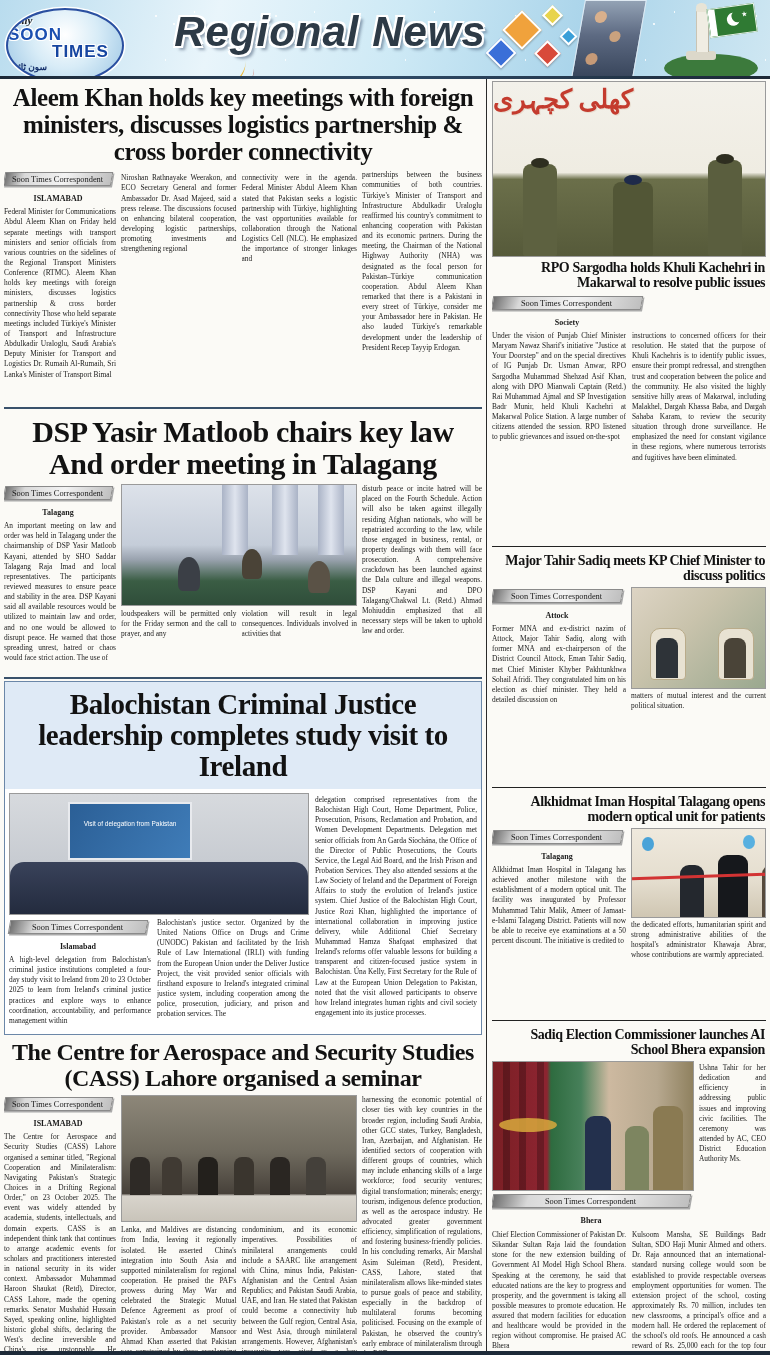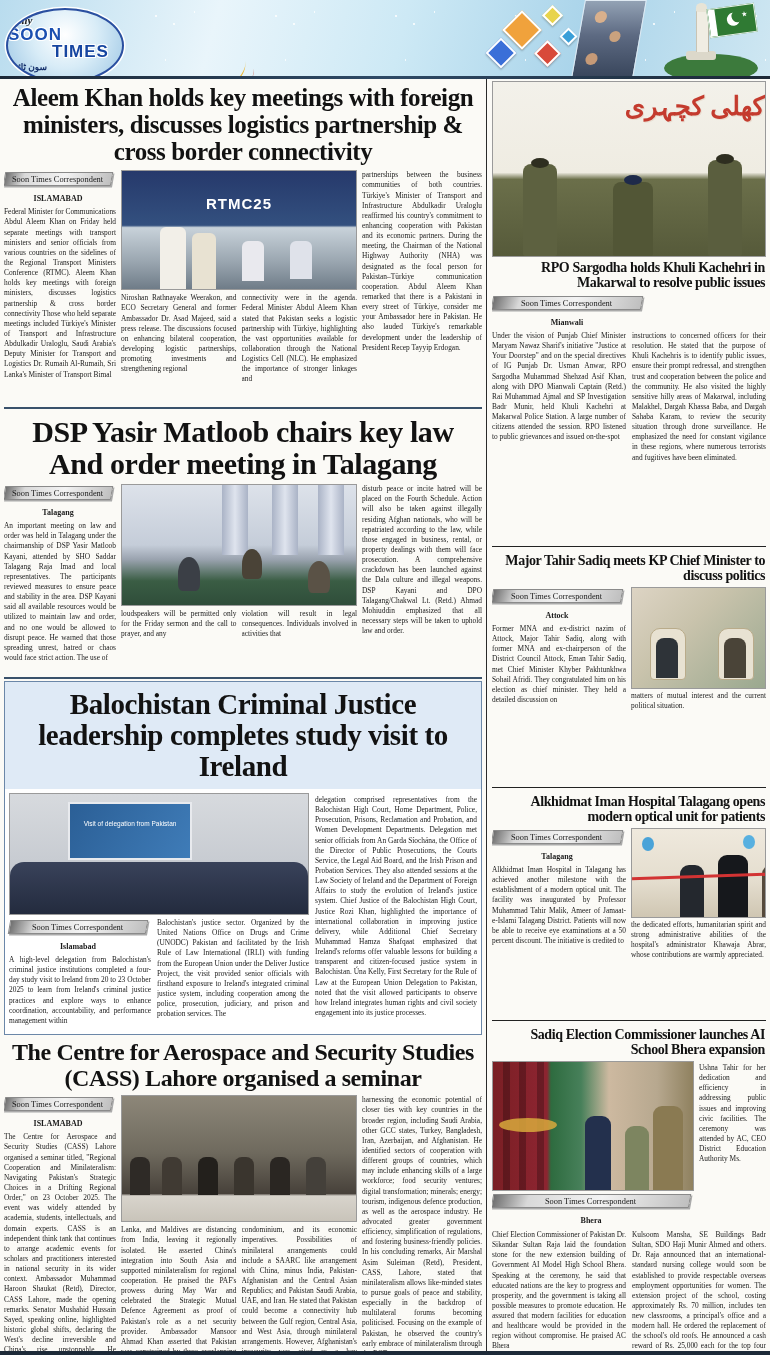--- a/index.html
+++ b/index.html
@@ -124,21 +124,21 @@
   .b-screen{position:absolute;left:58px;top:8px;width:124px;height:58px;background:linear-gradient(120deg,#2b5f96,#3f7cb8);
     border:2px solid #e8eaee;color:#fff;font-size:6.5px;text-align:center;padding-top:16px;box-sizing:border-box;
     font-family:"Liberation Sans",sans-serif;}
   .b-crowdbar{position:absolute;left:0;right:0;bottom:0;height:52px;
     background:linear-gradient(180deg,#39425a 0%,#232b3e 100%);border-radius:14px 14px 0 0;}
   .ph-cass{height:125px;background:linear-gradient(180deg,#8d8779 0%,#6f6a5e 45%,#47413a 78%,#d8d4cc 80%,#c9c4ba 100%);}
   .cass-fig{position:absolute;bottom:26px;width:20px;height:38px;border-radius:8px 8px 0 0;background:#2e2a26;}
   .cf2{left:40px;background:#403a33;} .cf3{left:76px;background:#23201c;} .cf4{left:112px;background:#3a352e;}
   .cf5{left:148px;background:#2a2622;} .cf6{left:184px;background:#44403a;}
   .ph-rpo{height:174px;background:linear-gradient(180deg,#f3f1ea 0%,#efece2 52%,#6b6f4a 56%,#565a3a 100%);}
-  .rpo-banner{position:absolute;left:0;right:0;top:9px;text-align:right;color:#c43b2e;font-weight:bold;
+  .rpo-banner{position:absolute;left:0;right:0;top:2px;text-align:left;color:#c43b2e;font-weight:bold;
     font-size:26px;direction:rtl;text-shadow:1px 1px 0 #e8ddd0;}
   .cop{position:absolute;border-radius:8px 8px 2px 2px;background:#5d6140;}
   .cp1{left:30px;bottom:0;width:34px;height:92px;}
   .cp2{left:120px;bottom:0;width:40px;height:74px;background:#525636;}
   .cp3{left:215px;bottom:0;width:34px;height:96px;background:#5a5e3e;}
   .beret{position:absolute;border-radius:50%;background:#2e2e20;width:18px;height:10px;}
   .bt1{left:38px;bottom:88px;} .bt2{left:131px;bottom:71px;background:#1e2a4a;} .bt3{left:223px;bottom:92px;}
   .ph-tahir{height:100px;background:linear-gradient(135deg,#ddd4c4 0%,#c9c3ac 40%,#9aa88f 100%);}
   .chair{position:absolute;bottom:8px;width:34px;height:50px;border-radius:10px 10px 4px 4px;background:#e8e2d2;border:1px solid #b9ab8a;}
   .ch1{left:18px;} .ch2{left:86px;}
@@ -188,20 +188,21 @@
   <header class="masthead">
     <div class="swoosh sw1"></div>
     <div class="swoosh sw2"></div>
     <div class="swoosh sw3"></div>
     <div class="logo">
       <div class="logo-daily">Daily</div>
       <div class="logo-soon">SOON</div>
       <div class="logo-times">TIMES</div>
       <div class="logo-urdu">سون ٹائمز</div>
     </div>
+    <h1 class="mast-title">Regional News</h1>
     <div class="dm d1"></div>
     <div class="dm d2"></div>
     <div class="dm d3"></div>
     <div class="dm d4"></div>
     <div class="dm d5"></div>
     <div class="crowd">
       <div class="face f1"></div>
       <div class="face f2"></div>
       <div class="face f3"></div>
     </div>
@@ -228,27 +229,20 @@
         <h2 class="hl hl-aleem">Aleem Khan holds key meetings with foreign ministers, discusses logistics partnership &amp; cross border connectivity</h2>
         <div class="body4">
           <div class="w1">
             <div class="byl">
               <div class="byl-box"><span>Soon Times Correspondent</span></div>
               <div class="byl-city">ISLAMABAD</div>
             </div>
             <p class="bt">Federal Minister for Communications Abdul Aleem Khan on Friday held separate meetings with transport ministers and senior officials from various countries on the sidelines of the Regional Transport Ministers Conference (RTMC). Aleem Khan holds key meetings with foreign ministers, discusses logistics partnership &amp; cross border connectivity Those who held separate meetings included Türkiye's Minister of Transport and Infrastructure Abdulkadir Uraloglu, Saudi Arabia's Deputy Minister for Transport and Logistics Dr. Rumaih Al-Rumaih, Sri Lanka's Minister of Transport Bimal</p>
           </div>
           <div class="bcenter">
-            <div class="photo ph-aleem">
-              <div class="ph-label-rtmc">RTMC25</div>
-              <div class="robe rb1"></div>
-              <div class="robe rb2"></div>
-              <div class="robe rb3"></div>
-              <div class="robe rb4"></div>
-            </div>
             <div class="subcols">
               <p class="bt">Niroshan Rathnayake Weerakon, and ECO Secretary General and former Ambassador Dr. Asad Majeed, said a press release. The discussions focused on enhancing bilateral cooperation, developing logistic partnerships, promoting investments and strengthening regional</p>
               <p class="bt">connectivity were in the agenda. Federal Minister Abdul Aleem Khan stated that Pakistan seeks a logistic partnership with Türkiye, highlighting the vast opportunities available for collaboration through the National Logistics Cell (NLC). He emphasized the importance of stronger linkages and</p>
             </div>
           </div>
           <div class="w4">
               <p class="bt">partnerships between the business communities of both countries. Türkiye's Minister of Transport and Infrastructure Abdulkadir Uraloglu reaffirmed his country's commitment to enhancing cooperation with Pakistan and its economic partners. During the meeting, the Chairman of the National Highway Authority (NHA) was designated as the focal person for Pakistan–Türkiye communication cooperation. Abdul Aleem Khan remarked that there is a Pakistani in every street of Türkiye, consider me your Ambassador here in Pakistan. He also lauded Türkiye's remarkable development under the leadership of President Recep Tayyip Erdogan.</p>
             </div>
         </div>
       </article>
@@ -351,21 +345,21 @@
           <div class="cop cp1"></div>
           <div class="cop cp2"></div>
           <div class="cop cp3"></div>
           <div class="beret bt1"></div>
           <div class="beret bt2"></div>
           <div class="beret bt3"></div>
         </div>
         <h2 class="hl hl-r">RPO Sargodha holds Khuli Kachehri in Makarwal to resolve public issues</h2>
         <div class="byl" style="width:150px">
           <div class="byl-box"><span>Soon Times Correspondent</span></div>
-          <div class="byl-city">Mianwali</div>
+          <div class="byl-city">Society</div>
         </div>
         <div class="cols2">
           <p class="bt">Under the vision of Punjab Chief Minister Maryam Nawaz Sharif's initiative "Justice at Your Doorstep" and on the special directives of IG Punjab Dr. Usman Anwar, RPO Sargodha Muhammad Shehzad Asif Khan, along with DPO Mianwali Captain (Retd.) Rai Muhammad Ajmal and SP Investigation Badr Munir, held Khuli Kachehri at Makarwal Police Station. A large number of citizens attended the session. RPO listened to public grievances and issued on-the-spot</p>
           <p class="bt">instructions to concerned officers for their resolution. He stated that the purpose of Khuli Kachehris is to identify public issues, ensure their prompt redressal, and strengthen trust and cooperation between the police and the community. He also visited the highly sensitive hilly areas of Makarwal, including Malakhel, Dargah Khassa Baba, and Dargah Sahaba Karam, to review the security situation through drone surveillance. He emphasized the need for constant vigilance in these regions, where numerous terrorists and fugitives have been eliminated.</p>
         </div>
       </article>
       <div class="rrule"></div>
 
       <article class="art art-tahir">
         <h2 class="hl hl-r">Major Tahir Sadiq meets KP Chief Minister to discuss politics</h2>

